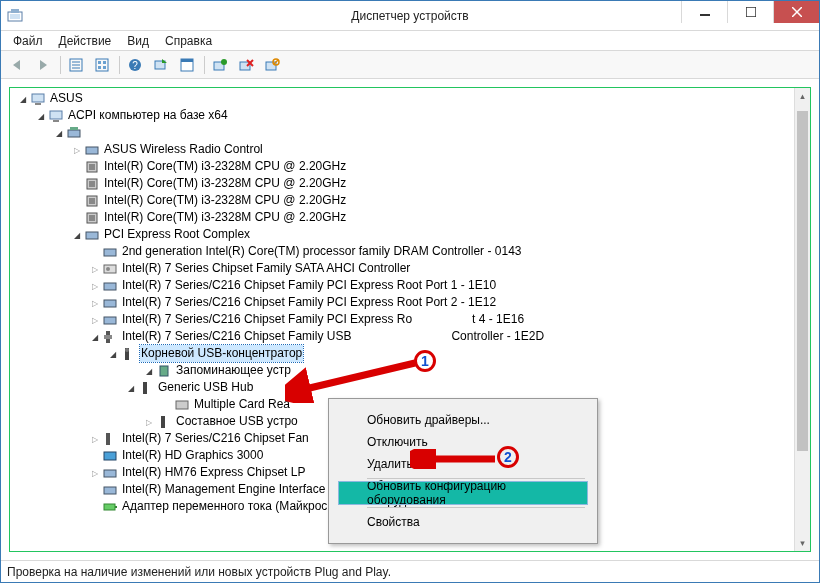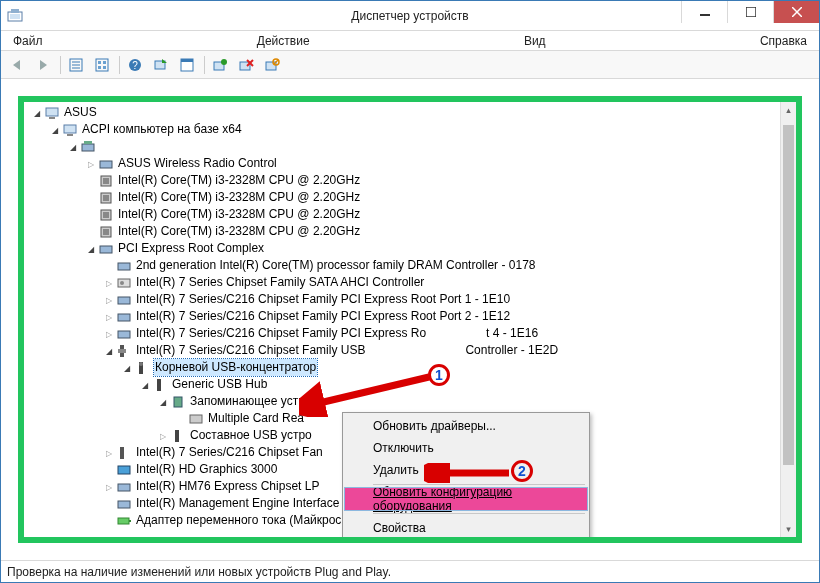--- a/index.html
+++ b/index.html
@@ -43,21 +43,20 @@
     font-size: 12px; font-family: Arial, sans-serif;
   }
   .winbtn.close { background: #c75050; color: #fff; width: 46px; height:22px; }
   
   .menubar {
     height: 20px;
     display: flex;
     align-items: center;
     padding: 0 4px;
     border-bottom: 1px solid #d9d9d9;
-    justify-content: space-between;
   }
   .menuitem {
     padding: 2px 8px;
     color: #222;
   }
   
   .toolbar {
     height: 28px;
     display: flex;
     align-items: center;
@@ -73,22 +72,22 @@
     border: 1px solid transparent;
   }
   .tsep {
     width: 1px; height: 18px; background: #ccc;
     margin: 0 3px;
   }
   .tbtn svg { display: block; }
   
   .treewrap {
     flex: 1;
-    border: 6px solid #22c55e;
-    margin: 17px;
+    border: 1px solid #22c55e;
+    margin: 8px;
     overflow: hidden;
     position: relative;
     background: #fff;
   }
   .tree {
     padding: 2px 0;
     line-height: 17px;
     position: absolute;
     left: 0; right: 16px; top: 0; bottom: 0;
     overflow: hidden;
@@ -137,37 +136,36 @@
     border-top: 1px solid #d9d9d9;
     display: flex; align-items: center;
     padding: 4px 6px;
     font-size: 12px;
     color: #222;
   }
   
   .contextmenu {
     position: absolute;
     left: 321px; top: 392px;
-    width: 248px;
+    width: 270px;
     background: #f0f0f0;
     border: 1px solid #999;
     box-shadow: 2px 2px 4px rgba(0,0,0,0.25);
-    padding: 2px;
+    padding: 10px;
     z-index: 50;
   }
   .ctxitem {
     height: 22px;
     display: flex; align-items: center;
     padding: 0 24px 0 28px;
     color: #000;
   }
   .ctxitem.highlight {
-    background: #ec4899;
+    background: #14b8a6;
     outline: 1px solid #8cb8df;
-    text-decoration: underline;
   }
   .ctxsep {
     height: 1px; background: #c8c8c8; margin: 3px 2px 3px 28px;
   }
   
   .annot {
     position: absolute;
     z-index: 60;
     pointer-events: none;
   }
@@ -390,21 +388,21 @@
       <span class="label">PCI Express Root Complex</span>
     </div>
 
     <div class="row" style="padding-left:78px">
       <span class="arrow none"></span>
       <span class="nodeicon">
           <svg width="16" height="16">
             <rect x="2" y="5" width="12" height="7" fill="#9ab8d8" stroke="#456"></rect>
           </svg>
         </span>
-      <span class="label">2nd generation Intel(R) Core(TM) processor family DRAM Controller - 0178</span>
+      <span class="label">2nd generation Intel(R) Core(TM) processor family DRAM Controller - 0143</span>
     </div>
     <div class="row" style="padding-left:78px">
       <span class="arrow collapsed"></span>
       <span class="nodeicon">
           <svg width="16" height="16">
             <rect x="2" y="4" width="12" height="8" fill="#ddd" stroke="#666"></rect>
             <circle cx="6" cy="8" r="2" fill="#888"></circle>
           </svg>
         </span>
       <span class="label">Intel(R) 7 Series Chipset Family SATA AHCI Controller</span>
@@ -455,37 +453,37 @@
       <span class="arrow expanded"></span>
       <span class="nodeicon">
           <svg width="16" height="16">
             <rect x="5" y="2" width="4" height="12" fill="#444"></rect>
             <circle cx="7" cy="4" r="2" fill="#777"></circle>
           </svg>
         </span>
       <span class="label">Корневой USB-концентратор</span>
     </div>
 
+    <div class="row" style="padding-left:132px">
+      <span class="arrow expanded"></span>
+      <span class="nodeicon">
+          <svg width="16" height="16">
+            <rect x="4" y="3" width="8" height="10" fill="#6a8" stroke="#356"></rect>
+          </svg>
+        </span>
+      <span class="label">Запоминающее устр</span>
+    </div>
     <div class="row" style="padding-left:114px">
       <span class="arrow expanded"></span>
       <span class="nodeicon">
           <svg width="16" height="16">
             <rect x="5" y="2" width="4" height="12" fill="#444"></rect>
           </svg>
         </span>
       <span class="label">Generic USB Hub</span>
-    </div>
-    <div class="row" style="padding-left:132px">
-      <span class="arrow expanded"></span>
-      <span class="nodeicon">
-          <svg width="16" height="16">
-            <rect x="4" y="3" width="8" height="10" fill="#6a8" stroke="#356"></rect>
-          </svg>
-        </span>
-      <span class="label">Запоминающее устр</span>
     </div>
     <div class="row" style="padding-left:150px">
       <span class="arrow none"></span>
       <span class="nodeicon">
           <svg width="16" height="16">
             <rect x="2" y="4" width="12" height="8" fill="#ccc" stroke="#666"></rect>
           </svg>
         </span>
       <span class="label">Multiple Card  Rea</span>
     </div>

